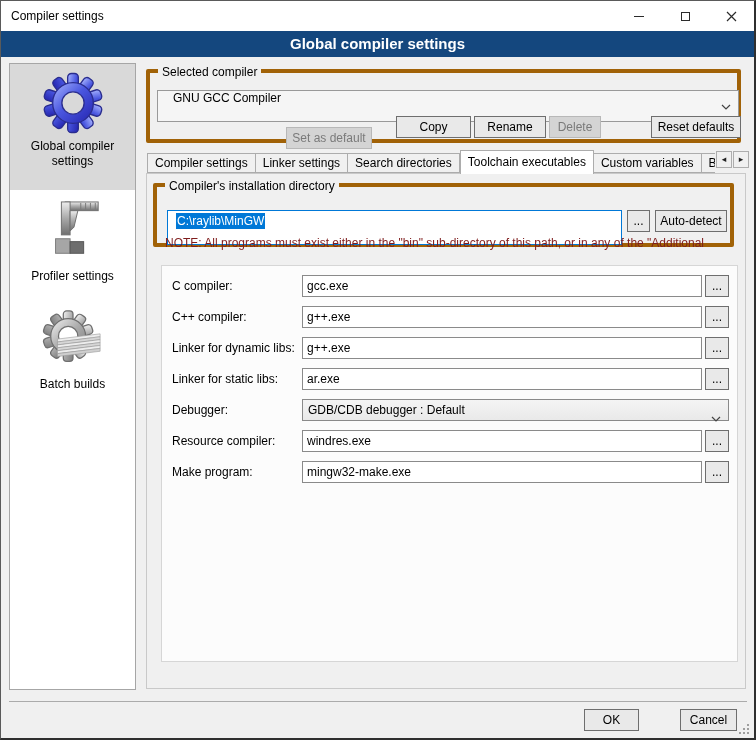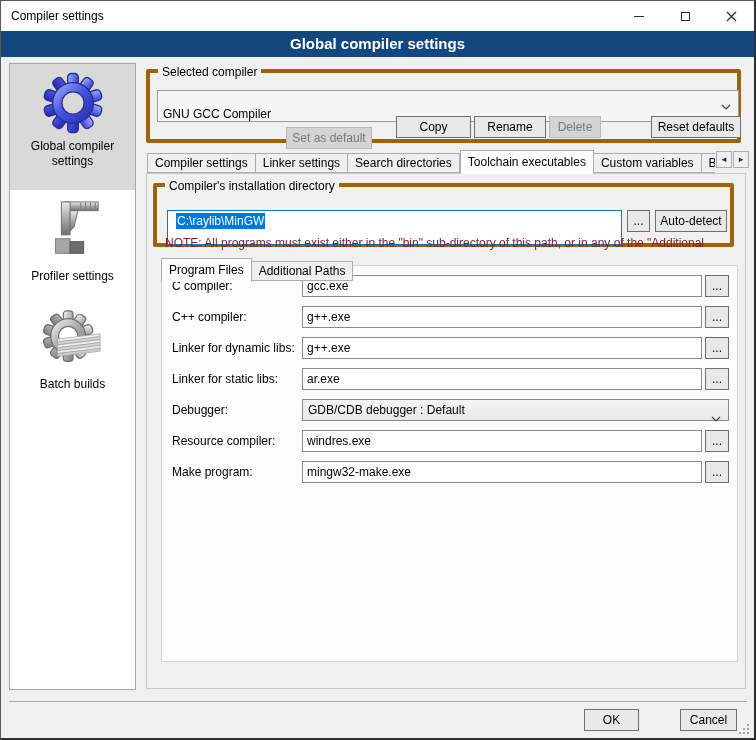--- a/index.html
+++ b/index.html
@@ -30,21 +30,21 @@
   .sb-1{top:0;height:126px;} .sb-2{top:126px;height:112px;} .sb-3{top:238px;height:122px;}
   
   .groupbox{position:absolute;border:4px solid #a16207;border-radius:2px;}
   .groupbox > .glabel{position:absolute;top:-8px;left:8px;background:#f0f0f0;padding:0 4px;line-height:15px;}
   
   .btn{position:absolute;height:22px;background:#e9e9e9;border:1px solid #6e6e6e;
        font-family:inherit;font-size:12px;color:#000;text-align:center;line-height:20px;padding:0;}
   .btn.disabled{background:#d4d4d4;border-color:#b8b8b8;color:#7a7a7a;}
   
   .combo{position:absolute;height:32px;background:#f5f5f5;border:1px solid #999;
-         display:flex;align-items:flex-end;padding-left:5px;}
+         display:flex;align-items:flex-start;padding-left:15px;}
   .combo .chev{position:absolute;right:7px;top:8px;}
   
   .tabstrip{position:absolute;display:flex;align-items:flex-end;overflow:hidden;}
   .tab{height:20px;margin-bottom:1px;background:#f0f0f0;border:1px solid #acacac;border-left:none;
        padding:0 7px;line-height:19px;white-space:nowrap;}
   .tab:first-child{border-left:1px solid #acacac;}
   .tab.active{height:24px;margin-bottom:0;background:#ffffff;border:1px solid #acacac;border-bottom:none;
               line-height:22px;position:relative;z-index:3;}
   .tab.clip{max-width:38px;overflow:hidden;}
   .tab-arrow{position:absolute;width:16px;height:17px;background:#f0f0f0;border:1px solid #adadad;
@@ -202,24 +202,20 @@
   <div class="groupbox" style="left:152px;top:182px;width:581px;height:64px;z-index:2;background:#f0f0f0;">
     <span class="glabel">Compiler's installation directory</span>
     <div class="pathbox" style="left:10px;top:23px;width:455px;">
       <span class="selspan">C:\raylib\MinGW</span>
     </div>
     <button class="btn" style="left:470px;top:23px;width:23px;">...</button>
     <button class="btn" style="left:498px;top:23px;width:72px;">Auto-detect</button>
     <div class="note" style="left:8px;top:49px;width:570px;">NOTE: All programs must exist either in the "bin" sub-directory of this path, or in any of the "Additional</div>
   </div>
 
-  <div class="tabstrip" style="left:160px;top:257px;width:300px;height:24px;z-index:2;">
-    <div class="tab active" style="background:#fcfcfc;">Program Files</div>
-    <div class="tab">Additional Paths</div>
-  </div>
 
   <div class="page-inner">
 
     <div>
       <span class="frm-label r1">C compiler:</span>
       <div class="textbox frm-field r1">gcc.exe</div>
       <button class="btn frm-browse r1">...</button>
     </div>
 
     <div>

